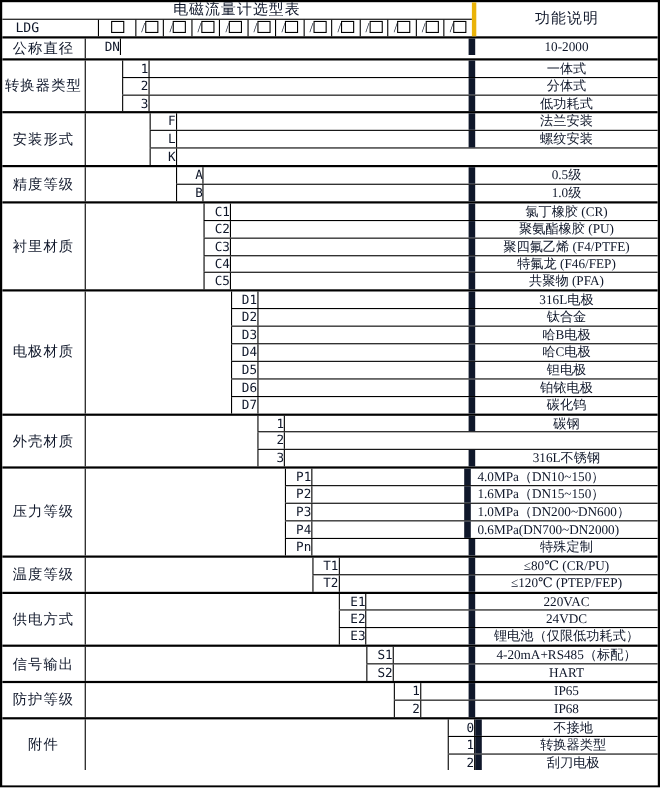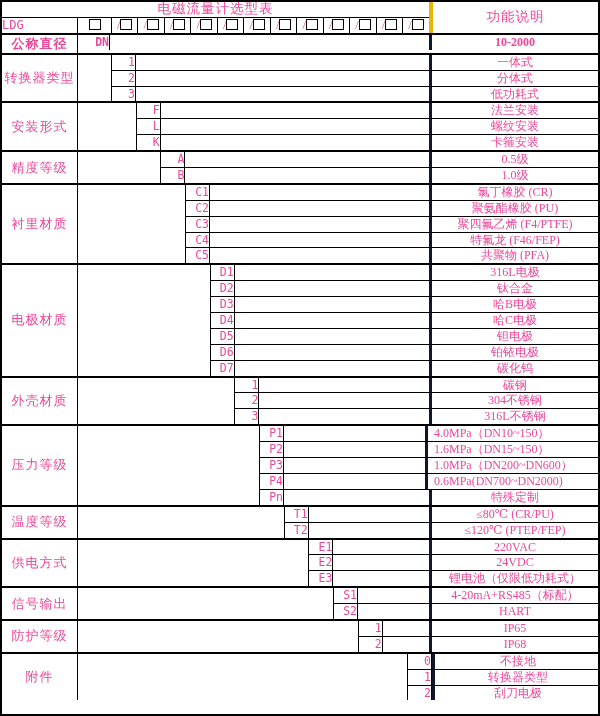--- a/index.html
+++ b/index.html
@@ -1,44 +1,44 @@
 <!DOCTYPE html>
 <html><head>
 <meta charset="utf-8">
 <style>
   html,body{margin:0;padding:0;background:#fff;}
   .sheet{
     position:relative;width:600px;height:716px;box-sizing:border-box;
-    border:2px solid #000;background:#fff;color:#ec4899;
+    border:2px solid #000;background:#fff;color:#0f172a;
     font-family:"Liberation Serif","DejaVu Serif",serif;
     font-size:12.5px;overflow:hidden;
   }
   
   .hdr{display:flex;border-bottom:2px solid #000;}
   .hdr-left{width:429px;}
   .title-cell{height:14.9px;line-height:14.9px;border-bottom:1px solid #000;text-align:center;font-size:13.5px;letter-spacing:1px;}
   .ldg-row{display:flex;height:14.9px;line-height:14.9px;}
   .lab{width:75px;border-right:1px solid #000;flex:none;}
-  .ldg-cell{font-family:"DejaVu Sans Mono","Liberation Mono",monospace;font-size:12px;}
+  .ldg-cell{padding-left:12px;font-family:"DejaVu Sans Mono","Liberation Mono",monospace;font-size:12px;}
   .code0{width:33px;flex:none;text-align:center;font-family:"DejaVu Sans Mono","Liberation Mono",monospace;font-size:12px;}
   .slots{display:flex;flex:1;}
   .slot{flex:1;border-left:1px solid #000;text-align:center;overflow:hidden;white-space:nowrap;}
   .sq{display:inline-block;width:10px;height:9px;border:1px solid #000;vertical-align:-1px;background:#fff;}
   .hdr-right{width:166px;border-left:4px solid #eab308;display:flex;align-items:center;justify-content:center;font-size:13.5px;letter-spacing:1px;}
   
   .section{display:flex;border-top:2px solid #000;}
-  .section.first{border-top:none;font-weight:bold;}
+  .section.first{border-top:none;}
   .labcell{width:75px;border-right:1px solid #000;flex:none;display:flex;align-items:center;justify-content:center;font-size:13px;letter-spacing:1px;}
   .spacer{flex:none;}
   .rows{flex:1;display:flex;flex-direction:column;min-width:0;}
   .srow{display:flex;height:14.9px;line-height:14.9px;border-bottom:1px solid #000;}
   .srow:last-child{border-bottom:none;}
   .codecell{width:23px;flex:none;border-left:1px solid #000;border-right:1px solid #000;text-align:right;font-family:"DejaVu Sans Mono","Liberation Mono",monospace;font-size:11.5px;}
   .fill{flex:1 1 0;min-width:0;}
-  .desc{width:166px;flex:none;border-left:3px solid #0f172a;text-align:center;overflow:hidden;white-space:nowrap;font-size:12px;}
+  .desc{width:166px;flex:none;border-left:6px solid #0f172a;text-align:center;overflow:hidden;white-space:nowrap;font-size:12px;}
   .desc.left{text-align:left;padding-left:6px;width:164px;}
 </style>
 </head>
 <body>
 
 <div class="sheet">
 
   <div class="hdr">
     <div class="hdr-left">
       <div class="title-cell">电磁流量计选型表</div>
@@ -107,21 +107,20 @@
             <div class="desc">法兰安装</div>
           </div>
           <div class="srow">
             <div class="codecell">L</div>
             <div class="fill"></div>
             <div class="desc">螺纹安装</div>
           </div>
           <div class="srow">
             <div class="codecell">K</div>
             <div class="fill"></div>
-            <div class="desc">卡箍安装</div>
           </div>
         </div>
       </div>
       <div class="section">
         <div class="labcell">精度等级</div>
         <div class="spacer" style="width: 82.34px;"></div>
         <div class="rows">
           <div class="srow">
             <div class="codecell">A</div>
             <div class="fill"></div>
@@ -211,21 +210,20 @@
         <div class="spacer" style="width: 156.35px;"></div>
         <div class="rows">
           <div class="srow">
             <div class="codecell">1</div>
             <div class="fill"></div>
             <div class="desc">碳钢</div>
           </div>
           <div class="srow">
             <div class="codecell">2</div>
             <div class="fill"></div>
-            <div class="desc">304不锈钢</div>
           </div>
           <div class="srow">
             <div class="codecell">3</div>
             <div class="fill"></div>
             <div class="desc">316L不锈钢</div>
           </div>
         </div>
       </div>
       <div class="section">
         <div class="labcell">压力等级</div>

